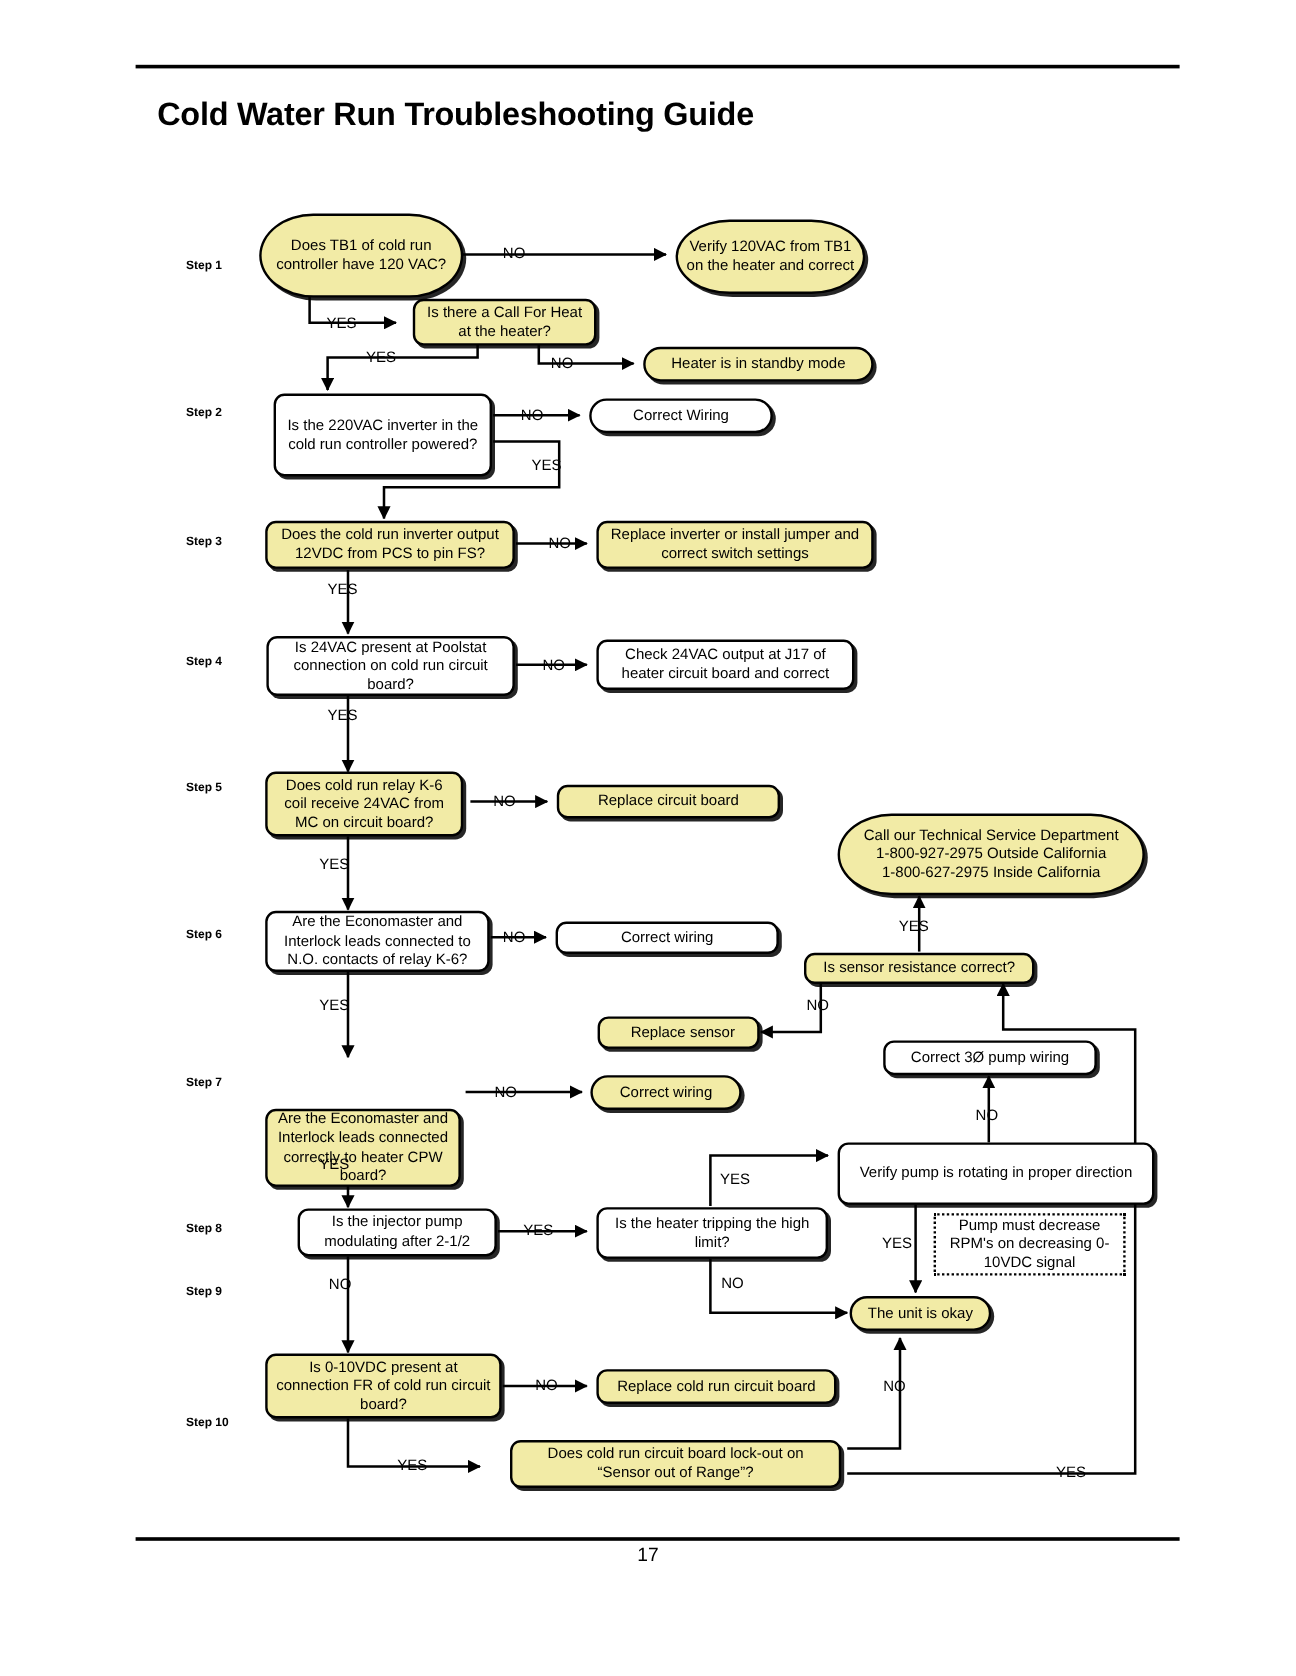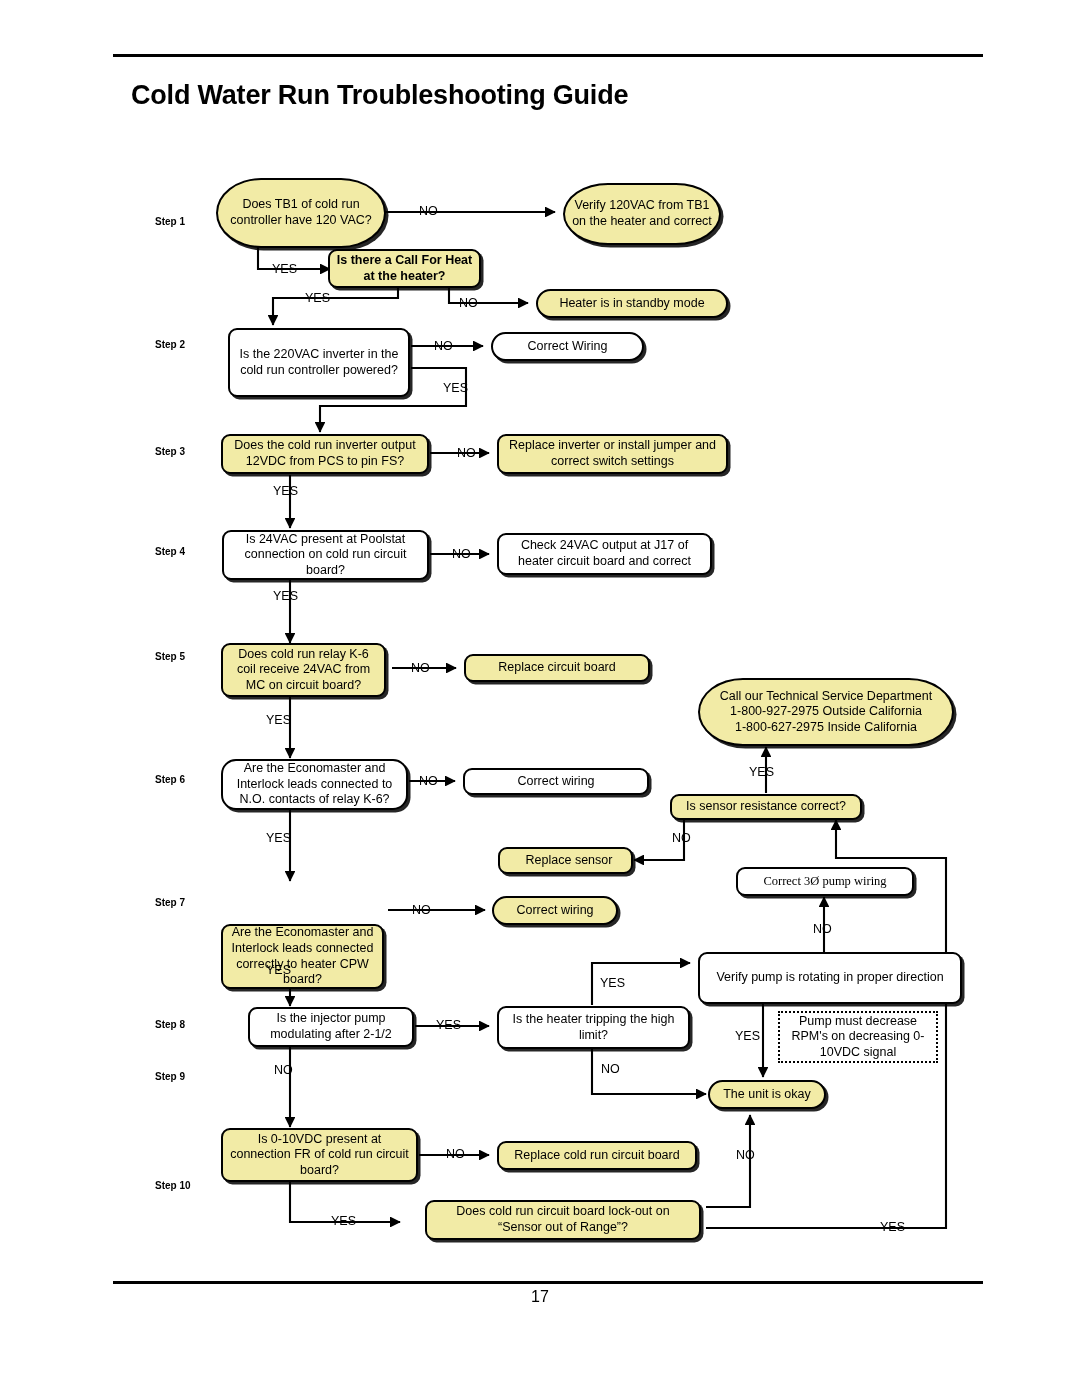--- a/index.html
+++ b/index.html
@@ -127,21 +127,21 @@
   <div class="steplabel" style="left:155px;top:774px;">Step 6</div>
   <div class="steplabel" style="left:155px;top:897px;">Step 7</div>
   <div class="steplabel" style="left:155px;top:1019px;">Step 8</div>
   <div class="steplabel" style="left:155px;top:1071px;">Step 9</div>
   <div class="steplabel" style="left:155px;top:1180px;">Step 10</div>
 
   <div class="node yellow stadium" style="left:216px;top:178px;width:170px;height:70px;">Does TB1 of cold run controller have 120 VAC?</div>
 
   <div class="node yellow stadium" style="left:563px;top:183px;width:158px;height:62px;">Verify 120VAC from TB1 on the heater and correct</div>
 
-  <div class="node yellow rounded" style="left:328px;top:249px;width:153px;height:39px;font-weight:bold;">Is there a Call For Heat at the heater?</div>
+  <div class="node yellow rounded" style="left:344px;top:249px;width:153px;height:39px;">Is there a Call For Heat at the heater?</div>
 
   <div class="node yellow pill" style="left:536px;top:289px;width:192px;height:29px;">Heater is in standby mode</div>
 
   <div class="node rounded" style="left:228px;top:328px;width:182px;height:69px;">Is the 220VAC inverter in the cold run controller powered?</div>
 
   <div class="node pill" style="left:491px;top:332px;width:153px;height:29px;">Correct Wiring</div>
 
   <div class="node yellow rounded" style="left:221px;top:434px;width:208px;height:40px;">Does the cold run inverter output 12VDC from PCS to pin FS?</div>
 
   <div class="node yellow rounded" style="left:497px;top:434px;width:231px;height:40px;">Replace inverter or install jumper and correct switch settings</div>
@@ -155,27 +155,27 @@
   <div class="node yellow rounded" style="left:464px;top:654px;width:186px;height:28px;">Replace circuit board</div>
 
   <div class="node yellow stadium" style="left:698px;top:678px;width:256px;height:68px;flex-direction:column;">
     <span>Call our Technical Service Department</span>
     <span>1-800-927-2975 Outside California</span>
     <span>1-800-627-2975 Inside California</span>
   </div>
 
   <div class="node yellow rounded" style="left:670px;top:794px;width:192px;height:26px;">Is sensor resistance correct?</div>
 
-  <div class="node rounded" style="left:221px;top:759px;width:187px;height:51px;border-radius:15px;">Are the Economaster and Interlock leads connected to N.O. contacts of relay K-6?</div>
+  <div class="node rounded" style="left:221px;top:759px;width:187px;height:51px;">Are the Economaster and Interlock leads connected to N.O. contacts of relay K-6?</div>
 
   <div class="node rounded" style="left:463px;top:768px;width:186px;height:27px;">Correct wiring</div>
 
   <div class="node yellow rounded" style="left:498px;top:847px;width:135px;height:27px;padding-left:13px;">Replace sensor</div>
 
-  <div class="node rounded" style="left:736px;top:867px;width:178px;height:29px;font-family:Liberation Serif, serif;">Correct 3Ø pump wiring</div>
+  <div class="node rounded" style="left:736px;top:867px;width:178px;height:29px;">Correct 3Ø pump wiring</div>
 
   <div class="node yellow rounded" style="left:221px;top:924px;width:163px;height:65px;">Are the Economaster and Interlock leads connected correctly to heater CPW board?</div>
 
   <div class="node yellow pill" style="left:492px;top:896px;width:126px;height:29px;">Correct wiring</div>
 
   <div class="node rounded" style="left:698px;top:952px;width:264px;height:52px;text-align:right;">Verify pump is rotating in proper direction</div>
 
   <div class="node dotted" style="left:778px;top:1011px;width:160px;height:52px;">Pump must decrease RPM's on decreasing 0-10VDC signal</div>
 
   <div class="node rounded" style="left:248px;top:1007px;width:166px;height:40px;">Is the injector pump modulating after 2-1/2</div>

